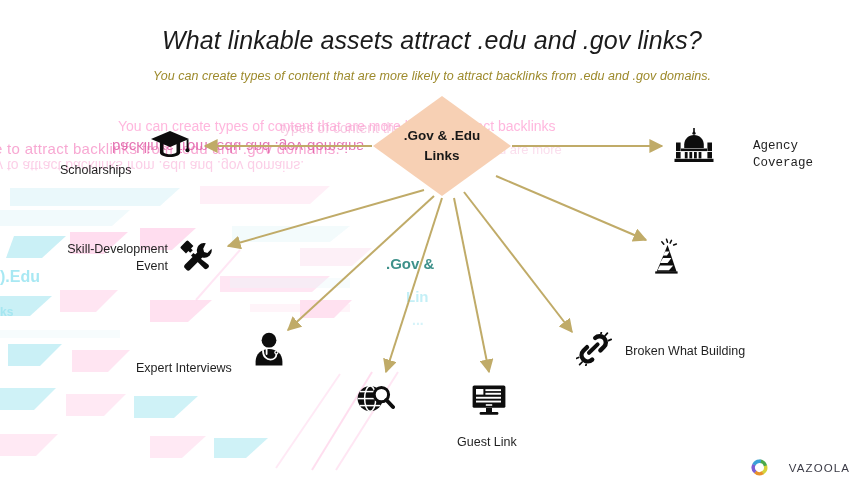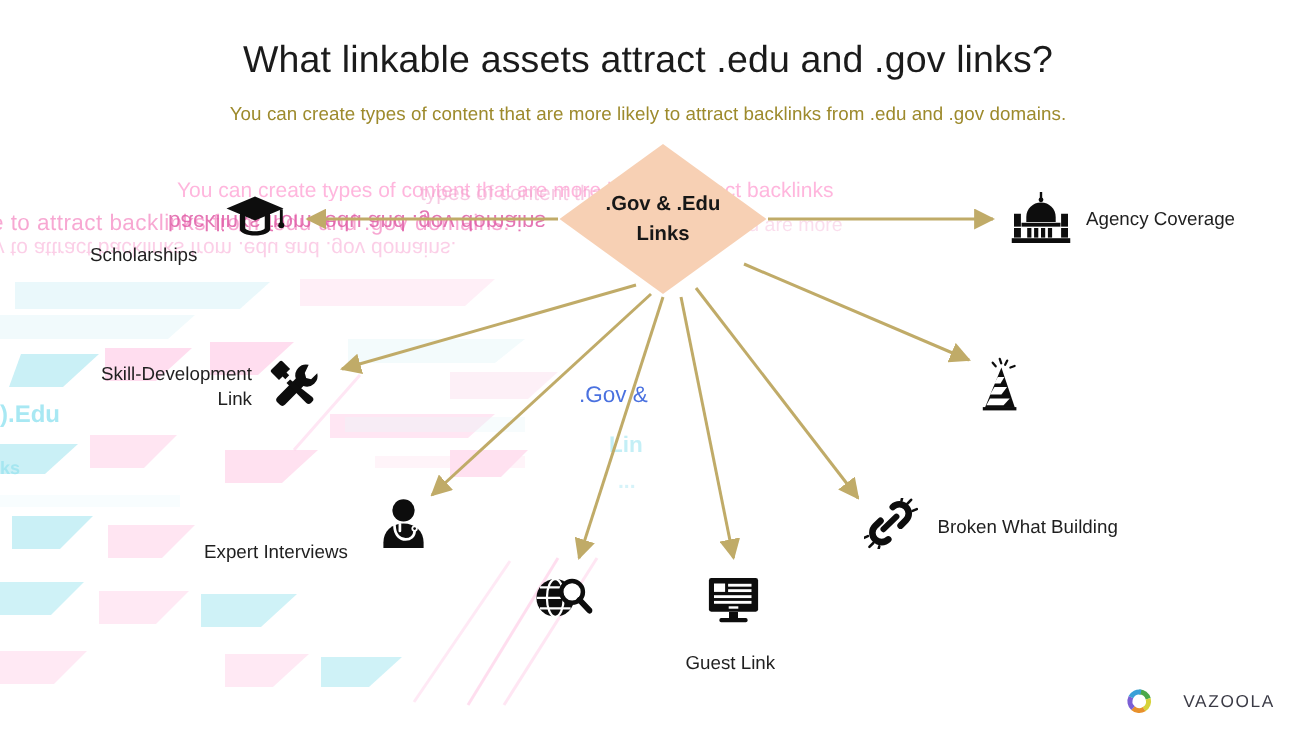--- a/index.html
+++ b/index.html
@@ -5,21 +5,21 @@
   html,body{margin:0;padding:0;}
   body{
     width:864px;height:486px;overflow:hidden;
     background:#ffffff;
     font-family:"Liberation Sans", sans-serif;
     position:relative;
   }
   #stage{position:relative;width:864px;height:486px;background:#fff;overflow:hidden;}
 
   
-  #header{position:absolute;left:0;top:0;width:864px;text-align:center;}
+  #header{position:absolute;left:0;top:0;width:864px;text-align:center;font-style:italic;}
   #page-title{
     font-size:25px;font-weight:400;color:#1b1b1b;letter-spacing:.1px;
     margin:0;padding-top:26px;line-height:1.15;
   }
   #page-subtitle{
     font-size:12.5px;color:#9d8a2c;margin:0;padding-top:14px;letter-spacing:.05px;
   }
 
   
   #artifacts{position:absolute;left:0;top:0;width:864px;height:486px;pointer-events:none;}
@@ -77,21 +77,21 @@
     <div class="ghost" style="left:470px;top:142px;font-size:13px;color:#f6b7d8;opacity:.45;">
       ... and are more
     </div>
 
     <div class="ghost" style="left:0px;top:268px;font-size:16px;font-weight:700;color:#9fe6f2;opacity:.9;">
       ).Edu
     </div>
     <div class="ghost" style="left:0px;top:305px;font-size:12px;font-weight:700;color:#9fe6f2;opacity:.85;">
       ks
     </div>
-    <div class="ghost" style="left:386px;top:255px;font-size:15px;font-weight:400;color:#1d4ed8;opacity:.8;">
+    <div class="ghost" style="left:386px;top:255px;font-size:15px;font-weight:700;color:#0f766e;opacity:.8;">
       .Gov &amp;
     </div>
     <div class="ghost" style="left:406px;top:288px;font-size:15px;font-weight:700;color:#b6ecf5;opacity:.8;">
       Lin
     </div>
     <div class="ghost" style="left:412px;top:312px;font-size:14px;font-weight:700;color:#c6eff7;opacity:.7;">
       ...
     </div>
 
     <svg width="864" height="486" style="position:absolute;left:0;top:0;">
@@ -194,25 +194,25 @@
       <rect x="34.4" y="14.5" width="4.6" height="8.6"></rect>
       <rect x="11.8" y="24" width="2.8" height="6.4"></rect>
       <rect x="16.4" y="24" width="2.8" height="6.4"></rect>
       <rect x="21" y="24" width="2.8" height="6.4"></rect>
       <rect x="25.6" y="24" width="2.8" height="6.4"></rect>
       <rect x="3" y="24" width="4.6" height="6.4"></rect>
       <rect x="34.4" y="24" width="4.6" height="6.4"></rect>
       <rect x="1.5" y="30.8" width="39" height="3.2"></rect>
     </svg>
   </div>
-  <div class="node-label" style="left:724px;top:138px;">Agency Coverage</div>
+  <div class="node-label" style="left:753px;top:138px;font-family:Liberation Mono, monospace;">Agency Coverage</div>
 
   <div class="node-label" style="left:56px;top:241px;width:112px;text-align:right;">
     <div>Skill-Development</div>
-    <div>Link</div>
+    <div>Event</div>
   </div>
   <div class="node-icon" style="left:178px;top:240px;">
     <svg width="36" height="36" viewBox="0 0 36 36" fill="#0d0d0d">
 
       <path d="M27.8,3.2 a7.2,7.2 0 0 0 -8.6,9.2 L7.0,24.6 a2.6,2.6 0 0 0 0,3.7 l1.4,1.4 a2.6,2.6 0 0 0 3.7,0 L24.3,17.4 a7.2,7.2 0 0 0 9.2,-8.6 l-4.1,4.1 -3.3,-0.9 -0.9,-3.3 Z"></path>
 
       <path d="M6.4,3.0 L3.0,6.4 a1.4,1.4 0 0 0 0,2.0 l5.0,5.0 2.4,-2.4 1.8,1.8 2.6,-2.6 -1.8,-1.8 2.4,-2.4 -5.0,-5.0 a1.4,1.4 0 0 0 -2.0,0 Z"></path>
       <path d="M15.4,13.0 L13.0,15.4 L26.2,28.6 a2.2,2.2 0 0 0 3.1,0 l0.9,-0.9 a2.2,2.2 0 0 0 0,-3.1 Z"></path>
     </svg>
   </div>

